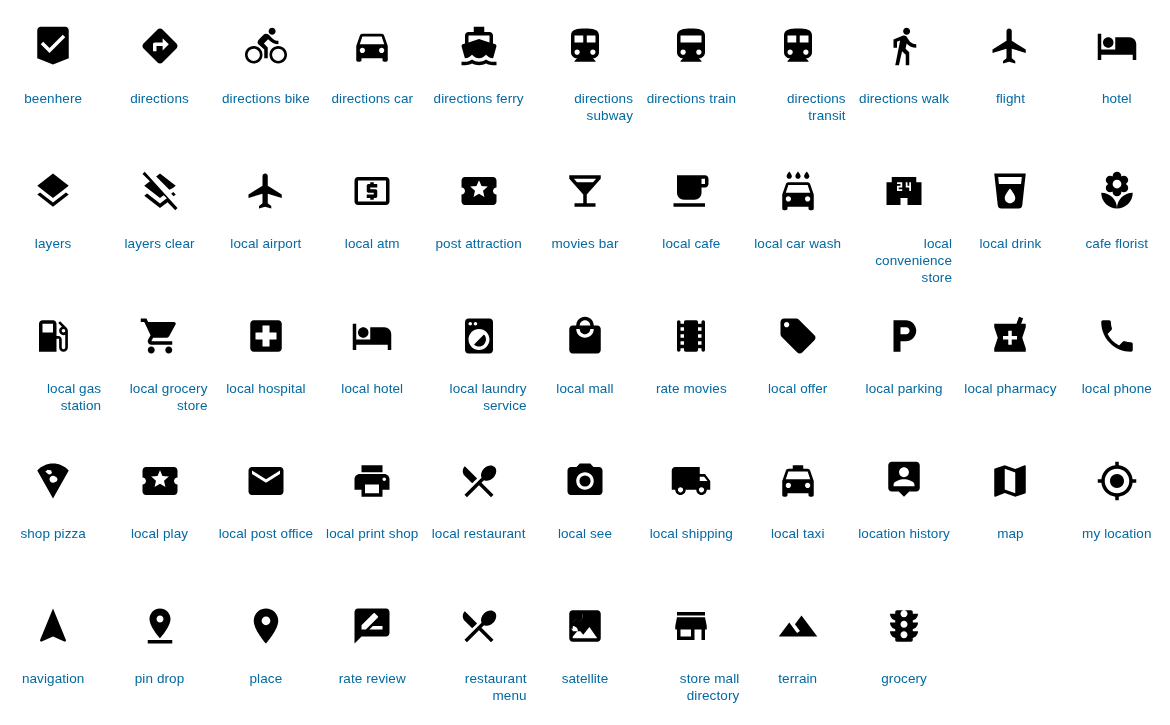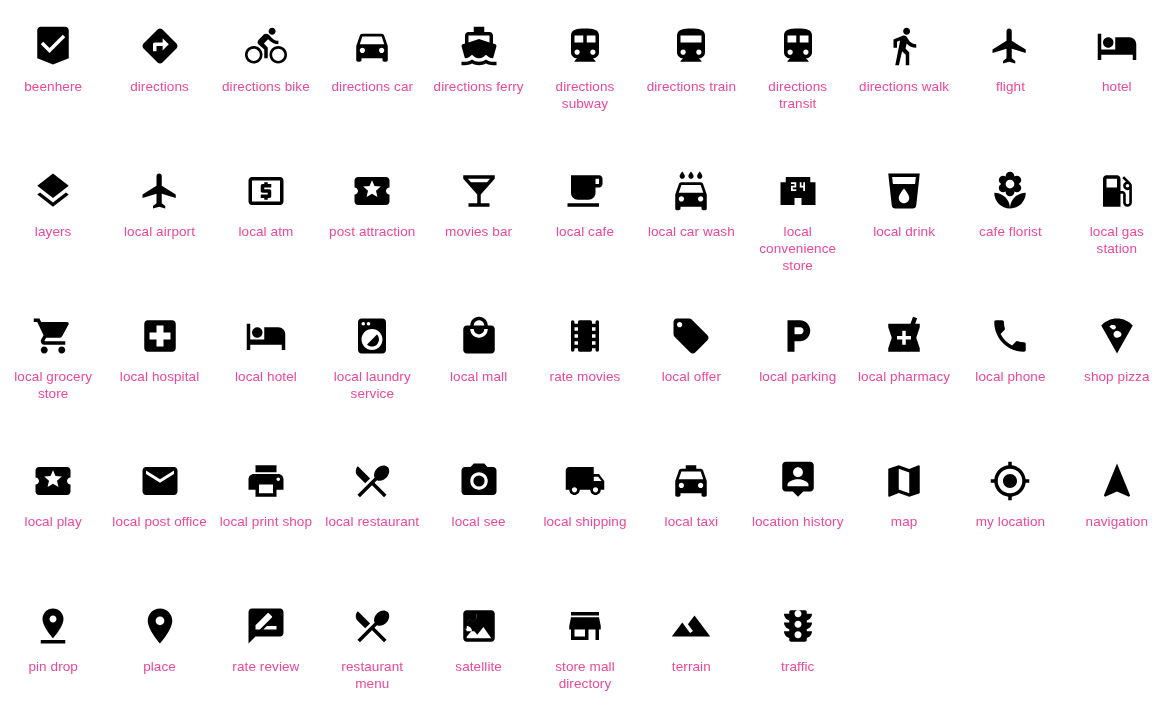--- a/index.html
+++ b/index.html
@@ -44,25 +44,25 @@
     color: #000000;
     flex: 0 0 auto;
   }
   .glyph svg {
     width: 42px;
     height: 42px;
     display: block;
     fill: #000000;
   }
   .caption {
-    margin-top: 8px;
+    margin-top: 20px;
     font-size: 13.5px;
     line-height: 17px;
-    color: #ec4899;
-    text-align: center;
+    color: #0369a1;
+    text-align: right;
     max-width: 96px;
     word-wrap: break-word;
     letter-spacing: 0.1px;
   }
 </style>
 </head>
 <body>
 
 <div id="sheet">
   <div class="icon-grid" id="grid">
@@ -159,20 +159,28 @@
         <div class="glyph">
           <svg viewBox="0 0 24 24" xmlns="http://www.w3.org/2000/svg">
             <path d="M11.99 18.54l-7.37-5.73L3 14.07l9 7 9-7-1.63-1.27-7.38 5.74zM12 16l7.36-5.73L21 9l-9-7-9 7 1.63 1.27L12 16z"></path>
           </svg>
         </div>
         <div class="caption">layers</div>
       </div>
       <div class="icon-cell">
         <div class="glyph">
           <svg viewBox="0 0 24 24" xmlns="http://www.w3.org/2000/svg">
+            <path d="M19.81 14.99l1.19-.92-1.43-1.43-1.19.92 1.43 1.43zm-.45-4.72L21 9l-9-7-2.2 1.71 7.55 7.56 2.01-1zM3.27 1L2 2.27l4.22 4.22L3 9l1.63 1.27L12 16l2.1-1.63 1.81 1.81L12 19.19l-7.37-5.73L3 14.73l9 7 4.32-3.36L20.73 23 22 21.73 3.27 1z"></path>
+          </svg>
+        </div>
+        <div class="caption">layers clear</div>
+      </div>
+      <div class="icon-cell">
+        <div class="glyph">
+          <svg viewBox="0 0 24 24" xmlns="http://www.w3.org/2000/svg">
             <path d="M21 16v-2l-8-5V3.5c0-.83-.67-1.5-1.5-1.5S10 2.67 10 3.5V9l-8 5v2l8-2.5V19l-2 1.5V22l3.5-1 3.5 1v-1.5L13 19v-5.5l8 2.5z"></path>
           </svg>
         </div>
         <div class="caption">local airport</div>
       </div>
       <div class="icon-cell">
         <div class="glyph">
           <svg viewBox="0 0 24 24" xmlns="http://www.w3.org/2000/svg">
             <path d="M11 17h2v-1h1c.55 0 1-.45 1-1v-3c0-.55-.45-1-1-1h-3v-1h4V8h-2V7h-2v1h-1c-.55 0-1 .45-1 1v3c0 .55.45 1 1 1h3v1H9v2h2v1zm9-13H4c-1.11 0-1.99.89-1.99 2L2 18c0 1.11.89 2 2 2h16c1.11 0 2-.89 2-2V6c0-1.11-.89-2-2-2zm0 14H4V6h16v12z"></path>
           </svg>
@@ -479,16 +487,16 @@
           </svg>
         </div>
         <div class="caption">terrain</div>
       </div>
       <div class="icon-cell">
         <div class="glyph">
           <svg viewBox="0 0 24 24" xmlns="http://www.w3.org/2000/svg">
             <path d="M20 10h-3V8.86c1.72-.45 3-2 3-3.86h-3V4c0-.55-.45-1-1-1H8c-.55 0-1 .45-1 1v1H4c0 1.86 1.28 3.41 3 3.86V10H4c0 1.86 1.28 3.41 3 3.86V15H4c0 1.86 1.28 3.41 3 3.86V20c0 .55.45 1 1 1h8c.55 0 1-.45 1-1v-1.14c1.72-.45 3-2 3-3.86h-3v-1.14c1.72-.45 3-2 3-3.86zm-8 9c-1.11 0-2-.9-2-2s.89-2 2-2c1.1 0 2 .9 2 2s-.89 2-2 2zm0-6c-1.11 0-2-.9-2-2s.89-2 2-2c1.1 0 2 .9 2 2s-.89 2-2 2zm0-6c-1.11 0-2-.9-2-2s.89-2 2-2c1.1 0 2 .9 2 2s-.89 2-2 2z"></path>
           </svg>
         </div>
-        <div class="caption">traffic</div>
+        <div class="caption">grocery</div>
       </div>
     </div>
 </div>
 
 </body></html>

